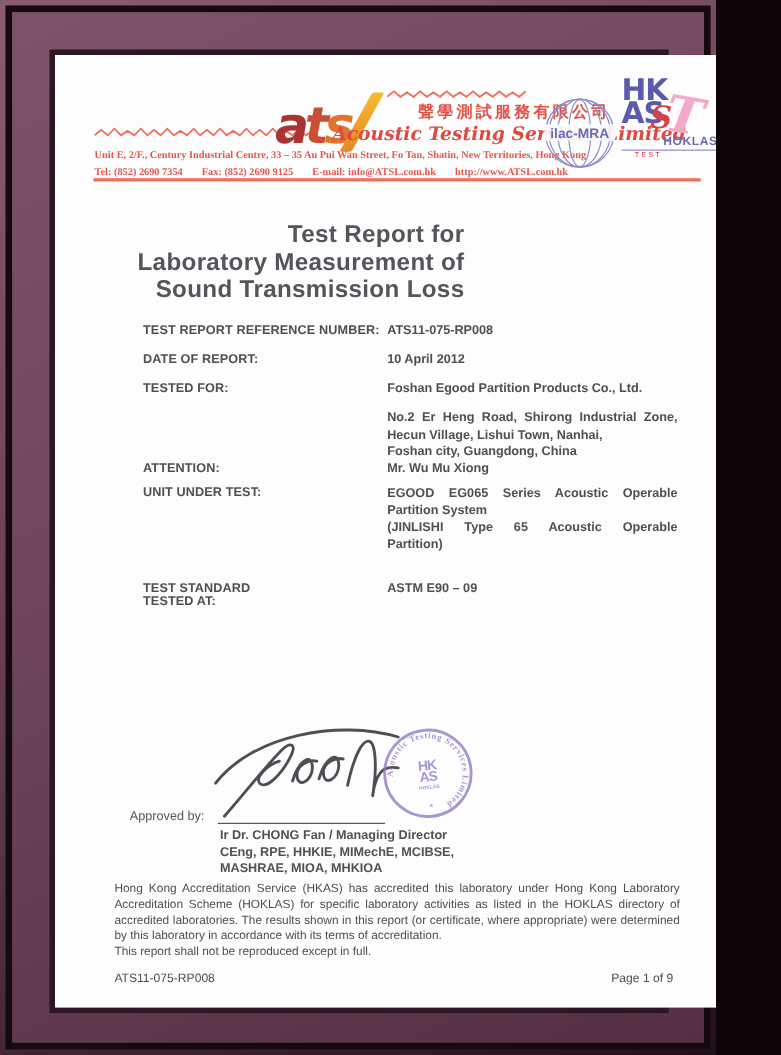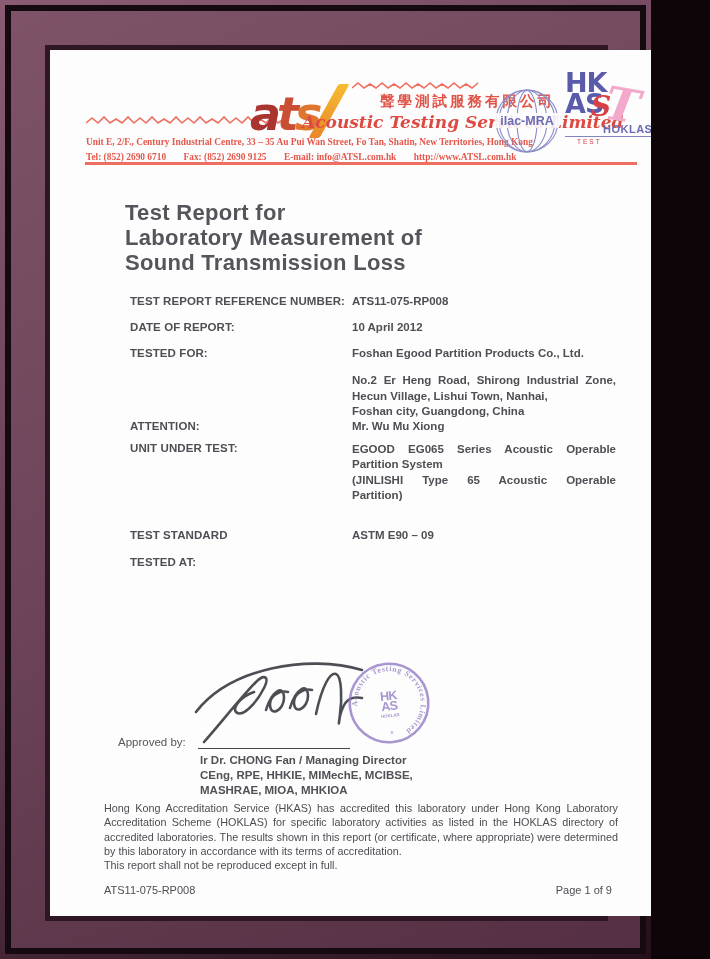--- a/index.html
+++ b/index.html
@@ -25,30 +25,30 @@
   .ilac { position:absolute; left:443px; top:37px; width:68px; height:68px; }
   .hkas { position:absolute; left:515px; top:22px; width:76px; text-align:left; }
   .hkas-row { font-weight:800; font-size:27px; line-height:21px; color:#5b5bac; letter-spacing:-1px; font-family:"DejaVu Sans",sans-serif; }
   .hkas-pinkT { position:absolute; left:40px; top:6px; font-family:"DejaVu Serif",serif; font-style:italic; font-size:46px; color:#f2a9cc; transform:rotate(10deg); font-weight:bold; }
   .hkas-redS { position:absolute; left:26px; top:18px; font-family:"DejaVu Serif",serif; font-style:italic; font-size:28px; font-weight:bold; color:#d84048; }
   .hoklas { margin-top:9px; font-size:11px; font-weight:bold; color:#6b6bb4; border-bottom:1.5px solid #8484c4; display:inline-block; padding-bottom:1px; letter-spacing:.5px;padding-left:38px; }
   .hoklas .n173 { color:#d84048; margin-left:2px; }
   .hkas .test { font-size:6.5px; color:#d84048; letter-spacing:2px; margin-left:12px; margin-top:1px; }
 
   
-  .title { position:absolute; left:75px; top:150px; font-size:22px; font-weight:bold; color:#54555a; line-height:25px; letter-spacing:.3px; }
+  .title { position:absolute; left:75px; top:150px; font-size:22px; font-weight:bold; color:#54555a; line-height:25px; letter-spacing:.3px;text-align:right; }
   .fields { position:absolute; left:80px; top:243px; right:46px; font-size:11.5px; color:#4e4f54; }
   .frow { display:flex; align-items:flex-start; }
   .flabel { width:222px; flex:none; font-weight:bold; letter-spacing:.1px; }
   .fvalue { flex:1; font-weight:bold; }
   .vline { line-height:15.5px; }
   .stretch { text-align:justify; height:15.5px; overflow:hidden; }
   .stretch::after { content:""; display:inline-block; width:100%; height:0; vertical-align:top; }
 
-  .mt2{margin-top:2px} .mb14{margin-bottom:14px} .mb0{margin-bottom:0} .mb10{margin-bottom:10px} .mb25{margin-bottom:25px} .mb15{margin-bottom:15px}
+  .mt2{margin-top:2px} .mb14{margin-bottom:14px} .mb0{margin-bottom:0} .mb10{margin-bottom:10px} .mb25{margin-bottom:25px} .mb15{}
 
   
   .approved-label { position:absolute; left:68px; top:686px; font-size:11.5px; color:#55565b; }
   .sig-svg { position:absolute; left:140px; top:602px; }
   .sig-line { position:absolute; left:148px; top:698px; width:152px; border-bottom:1.6px solid #45464b; }
   .approver { position:absolute; left:150px; top:703px; font-size:11.5px; font-weight:bold; color:#505156; line-height:15px; }
   .stamp { position:absolute; left:296px; top:610px; width:86px; height:86px; transform:rotate(-6deg); opacity:.85; }
 
   
   .acc-note { position:absolute; left:54px; top:751px; width:514px; font-size:10.8px; line-height:14.4px; color:#4c4d52; text-align:justify; }
@@ -75,21 +75,21 @@
     </div>
 
     <svg class="zig" style="left:302px; top:30px;" width="130" height="13">
       <polyline points="0,8 6,3 12,8 18,4 24,8 30,3 36,8 42,4 48,8 54,3 60,8 66,4 72,8 78,3 84,8 90,4 96,8 102,3 108,8 114,4 120,8 126,3" fill="none" stroke="#ed6e5e" stroke-width="1.6"></polyline>
     </svg>
 
     <div class="cn">聲學測試服務有限公司</div>
     <div class="script">Acoustic Testing Services Limited</div>
     <div class="addr1">Unit E, 2/F., Century Industrial Centre, 33 – 35 Au Pui Wan Street, Fo Tan, Shatin, New Territories, Hong Kong</div>
     <div class="addr2">
-      <span>Tel: (852) 2690 6710</span>
+      <span>Tel: (852) 2690 7354</span>
       <span>Fax: (852) 2690 9125</span>
       <span>E-mail: info@ATSL.com.hk</span>
       <span>http://www.ATSL.com.hk</span>
     </div>
 
     <svg class="ilac" viewBox="0 0 68 68">
       <g stroke="#8b8bc6" fill="none" stroke-width="1.1">
         <circle cx="34" cy="34" r="31"></circle>
         <ellipse cx="34" cy="34" rx="10" ry="30.5"></ellipse>
         <ellipse cx="34" cy="34" rx="20" ry="30.8"></ellipse>

